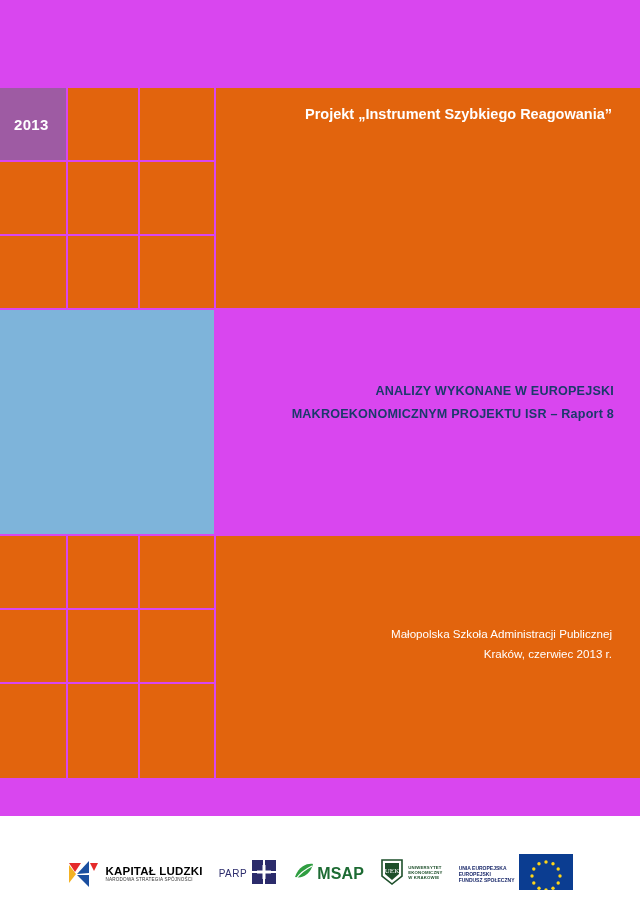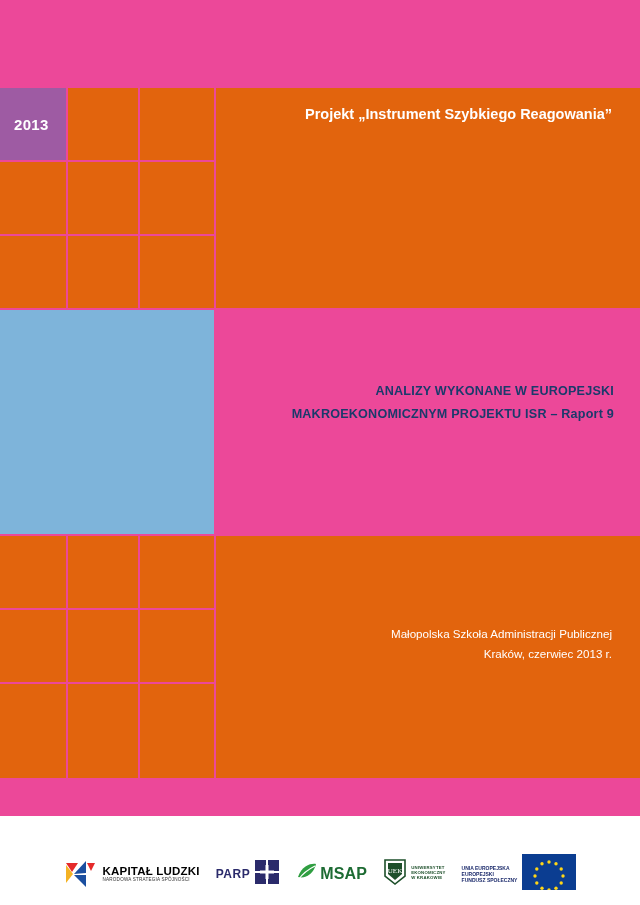--- a/index.html
+++ b/index.html
@@ -12,21 +12,21 @@
     height: 905px;
     font-family: "Liberation Sans", sans-serif;
     position: relative;
     overflow: hidden;
   }
 
   .page {
     position: relative;
     width: 640px;
     height: 905px;
-    background: #ec4899;
+    background: #d946ef;
   }
 
   
   .block {
     position: absolute;
     box-sizing: border-box;
   }
 
   .orange { background: #e2640d; }
   .purple { background: #9e5ba3; }
@@ -137,21 +137,21 @@
   .kl-text { line-height: 1.05; }
   .kl-main {
     font-size: 11.5px; font-weight: bold; color: #000; letter-spacing: 0.2px;
   }
   .kl-sub {
     font-size: 4.6px; color: #333; letter-spacing: 0.2px; margin-top: 1px;
   }
 
   
   .parp-text {
-    font-size: 12px; font-weight: bold; color: #2b2b6b; letter-spacing: 0.5px;
+    font-size: 10px; font-weight: normal; color: #2b2b6b; letter-spacing: 0.5px;
   }
   .parp-mark { margin-left: 4px; }
 
   
   .uek-mark { margin-right: 4px; }
   .uek-text { line-height: 1.15; }
   .uek-l { font-size: 4.3px; color: #1d4f2a; font-weight: bold; letter-spacing: .2px;}
 
   
   .msap-text {
@@ -183,21 +183,21 @@
   <div class="block orange" style="left:68px; top:236px; width:70px; height:72px;"></div>
   <div class="block orange" style="left:140px; top:236px; width:74px; height:72px;"></div>
 
   <div class="title-band"></div>
   <div class="title-text">Projekt „Instrument Szybkiego Reagowania”</div>
 
   <div class="blue-panel"></div>
 
   <div class="subtitle">
     <div>ANALIZY WYKONANE W EUROPEJSKI</div>
-    <div>MAKROEKONOMICZNYM PROJEKTU ISR – Raport 9</div>
+    <div>MAKROEKONOMICZNYM PROJEKTU ISR – Raport 8</div>
   </div>
 
   <div class="block orange" style="left:0px; top:536px; width:66px; height:72px;"></div>
   <div class="block orange" style="left:68px; top:536px; width:70px; height:72px;"></div>
   <div class="block orange" style="left:140px; top:536px; width:74px; height:72px;"></div>
 
   <div class="block orange" style="left:0px; top:610px; width:66px; height:72px;"></div>
   <div class="block orange" style="left:68px; top:610px; width:70px; height:72px;"></div>
   <div class="block orange" style="left:140px; top:610px; width:74px; height:72px;"></div>
 

